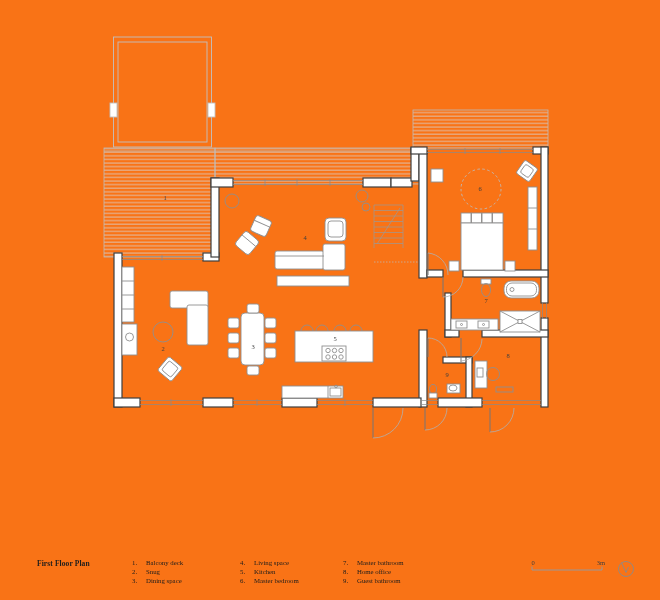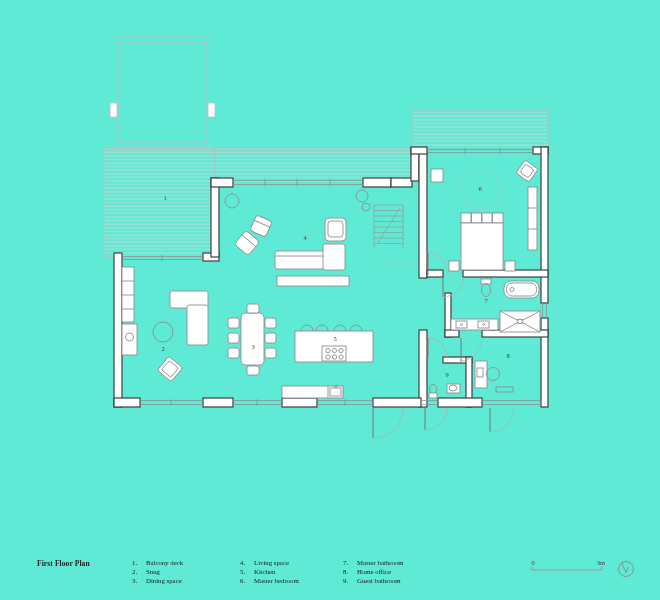--- a/index.html
+++ b/index.html
@@ -1,16 +1,16 @@
 <!DOCTYPE html>
 <html><head>
 <meta charset="utf-8">
 <style>
   html,body{margin:0;padding:0;background:#fff;}
-  .canvas{position:relative;width:660px;height:600px;background:#5eead4;overflow:hidden;
+  .canvas{position:relative;width:660px;height:600px;background:#f97316;overflow:hidden;
           font-family:"Liberation Serif", serif;}
   svg{position:absolute;left:0;top:0;}
   .legend{position:absolute;left:0;top:557px;width:660px;height:40px;color:#1d1d1d;}
   .legend-title{position:absolute;left:37px;top:2px;font-weight:bold;font-size:7.5px;letter-spacing:.1px;}
   .legend-col{position:absolute;top:2px;}
   .legend-col.c1{left:132px;}
   .legend-col.c2{left:240px;}
   .legend-col.c3{left:343px;}
   .legend-row{display:flex;font-size:6.8px;line-height:8.8px;}
   .legend-row .num{width:14px;}

